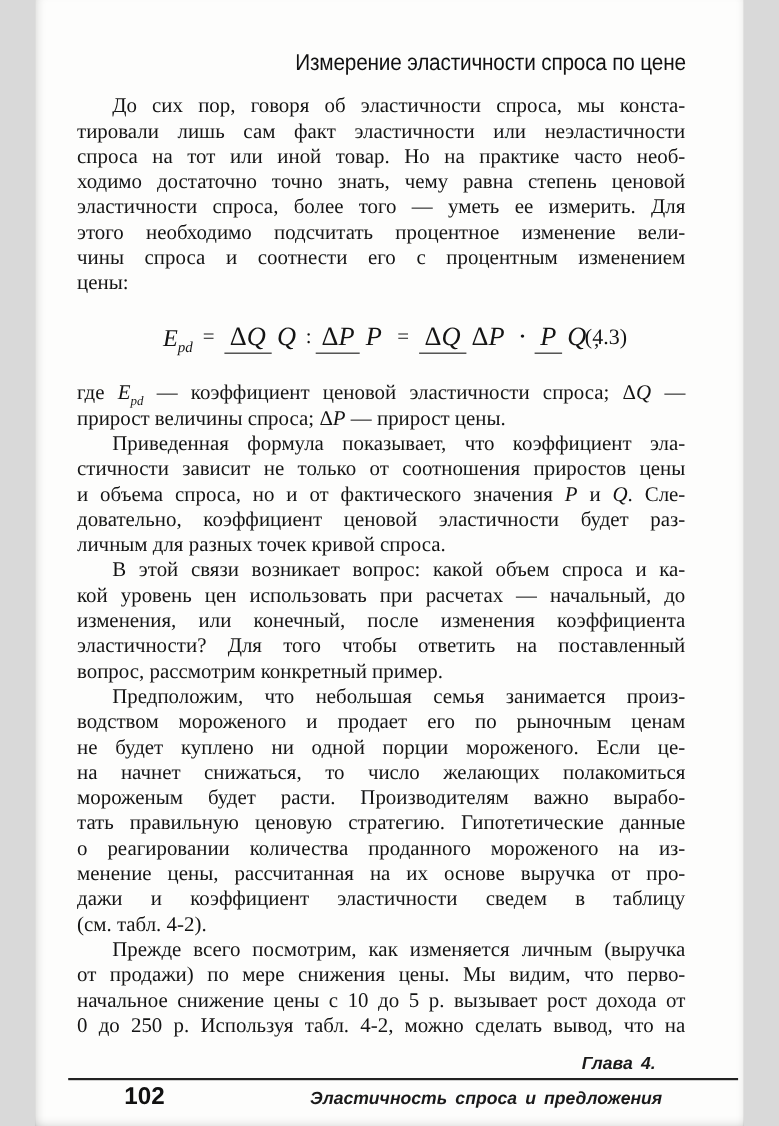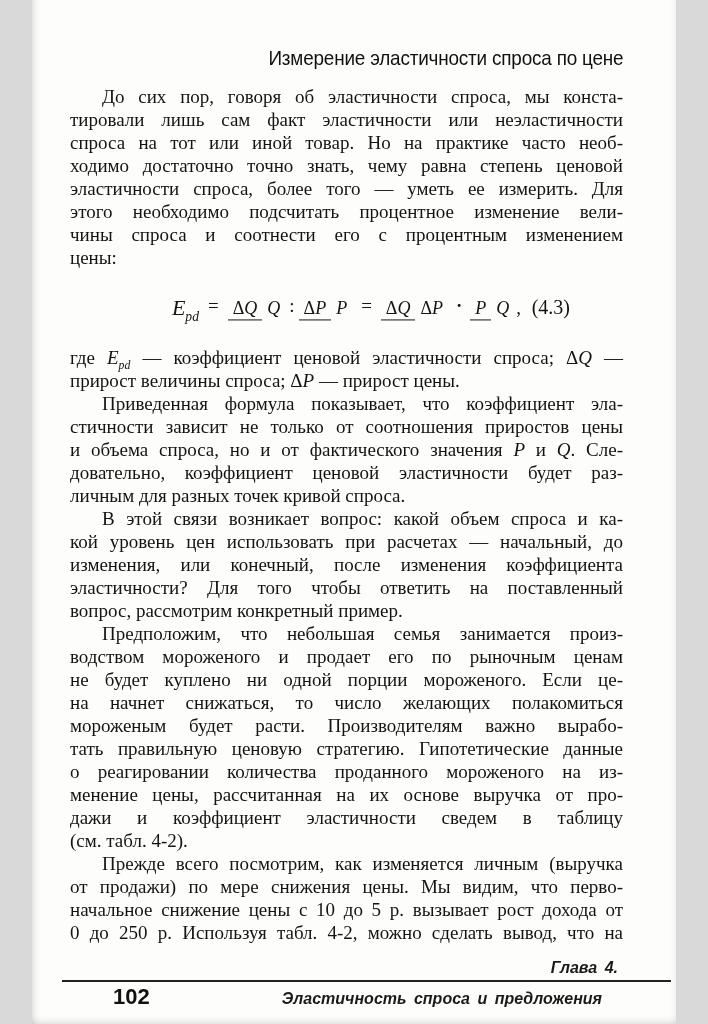--- a/index.html
+++ b/index.html
@@ -66,21 +66,21 @@
   .formula .fitem { display: inline-block; vertical-align: middle; }
   .lhs { font-size: 22px; text-align: center; }
   .op  { font-size: 19px; margin: 0 9px; }
   .op.tight { margin: 0 4px; }
   .op.dot { font-weight: bold; margin: 0 8px; }
   .frac {
     display: inline-flex;
     flex-direction: column;
     align-items: center;
     vertical-align: middle;
-    font-size: 18px;
+    font-size: 24px;
     line-height: 1.12;
   }
   .frac .num { padding: 0 5px 1px 5px; border-bottom: 1.6px solid #161616; }
   .frac .den { padding: 1px 5px 0 5px; }
   .fcomma { font-size: 19px; vertical-align: bottom; margin-left: 2px; }
   .eq-num {
     position: absolute;
     right: 53px;
     top: 50%;
     transform: translateY(-50%);
@@ -88,21 +88,21 @@
   }
   
   .footer {
     position: absolute;
     left: 0; right: 0;
     bottom: 14px;
     font-family: "Liberation Sans", sans-serif;
   }
   .chapter-line {
     text-align: right;
-    padding-right: 58px;
+    padding-right: 80px;
     font-size: 16px;
     font-weight: 700;
     font-style: italic;
     color: #1a1a1a;
     margin-bottom: 3px;
     word-spacing: 3px;
   }
   .rule {
     margin-left: 30px;
     width: 609px;

